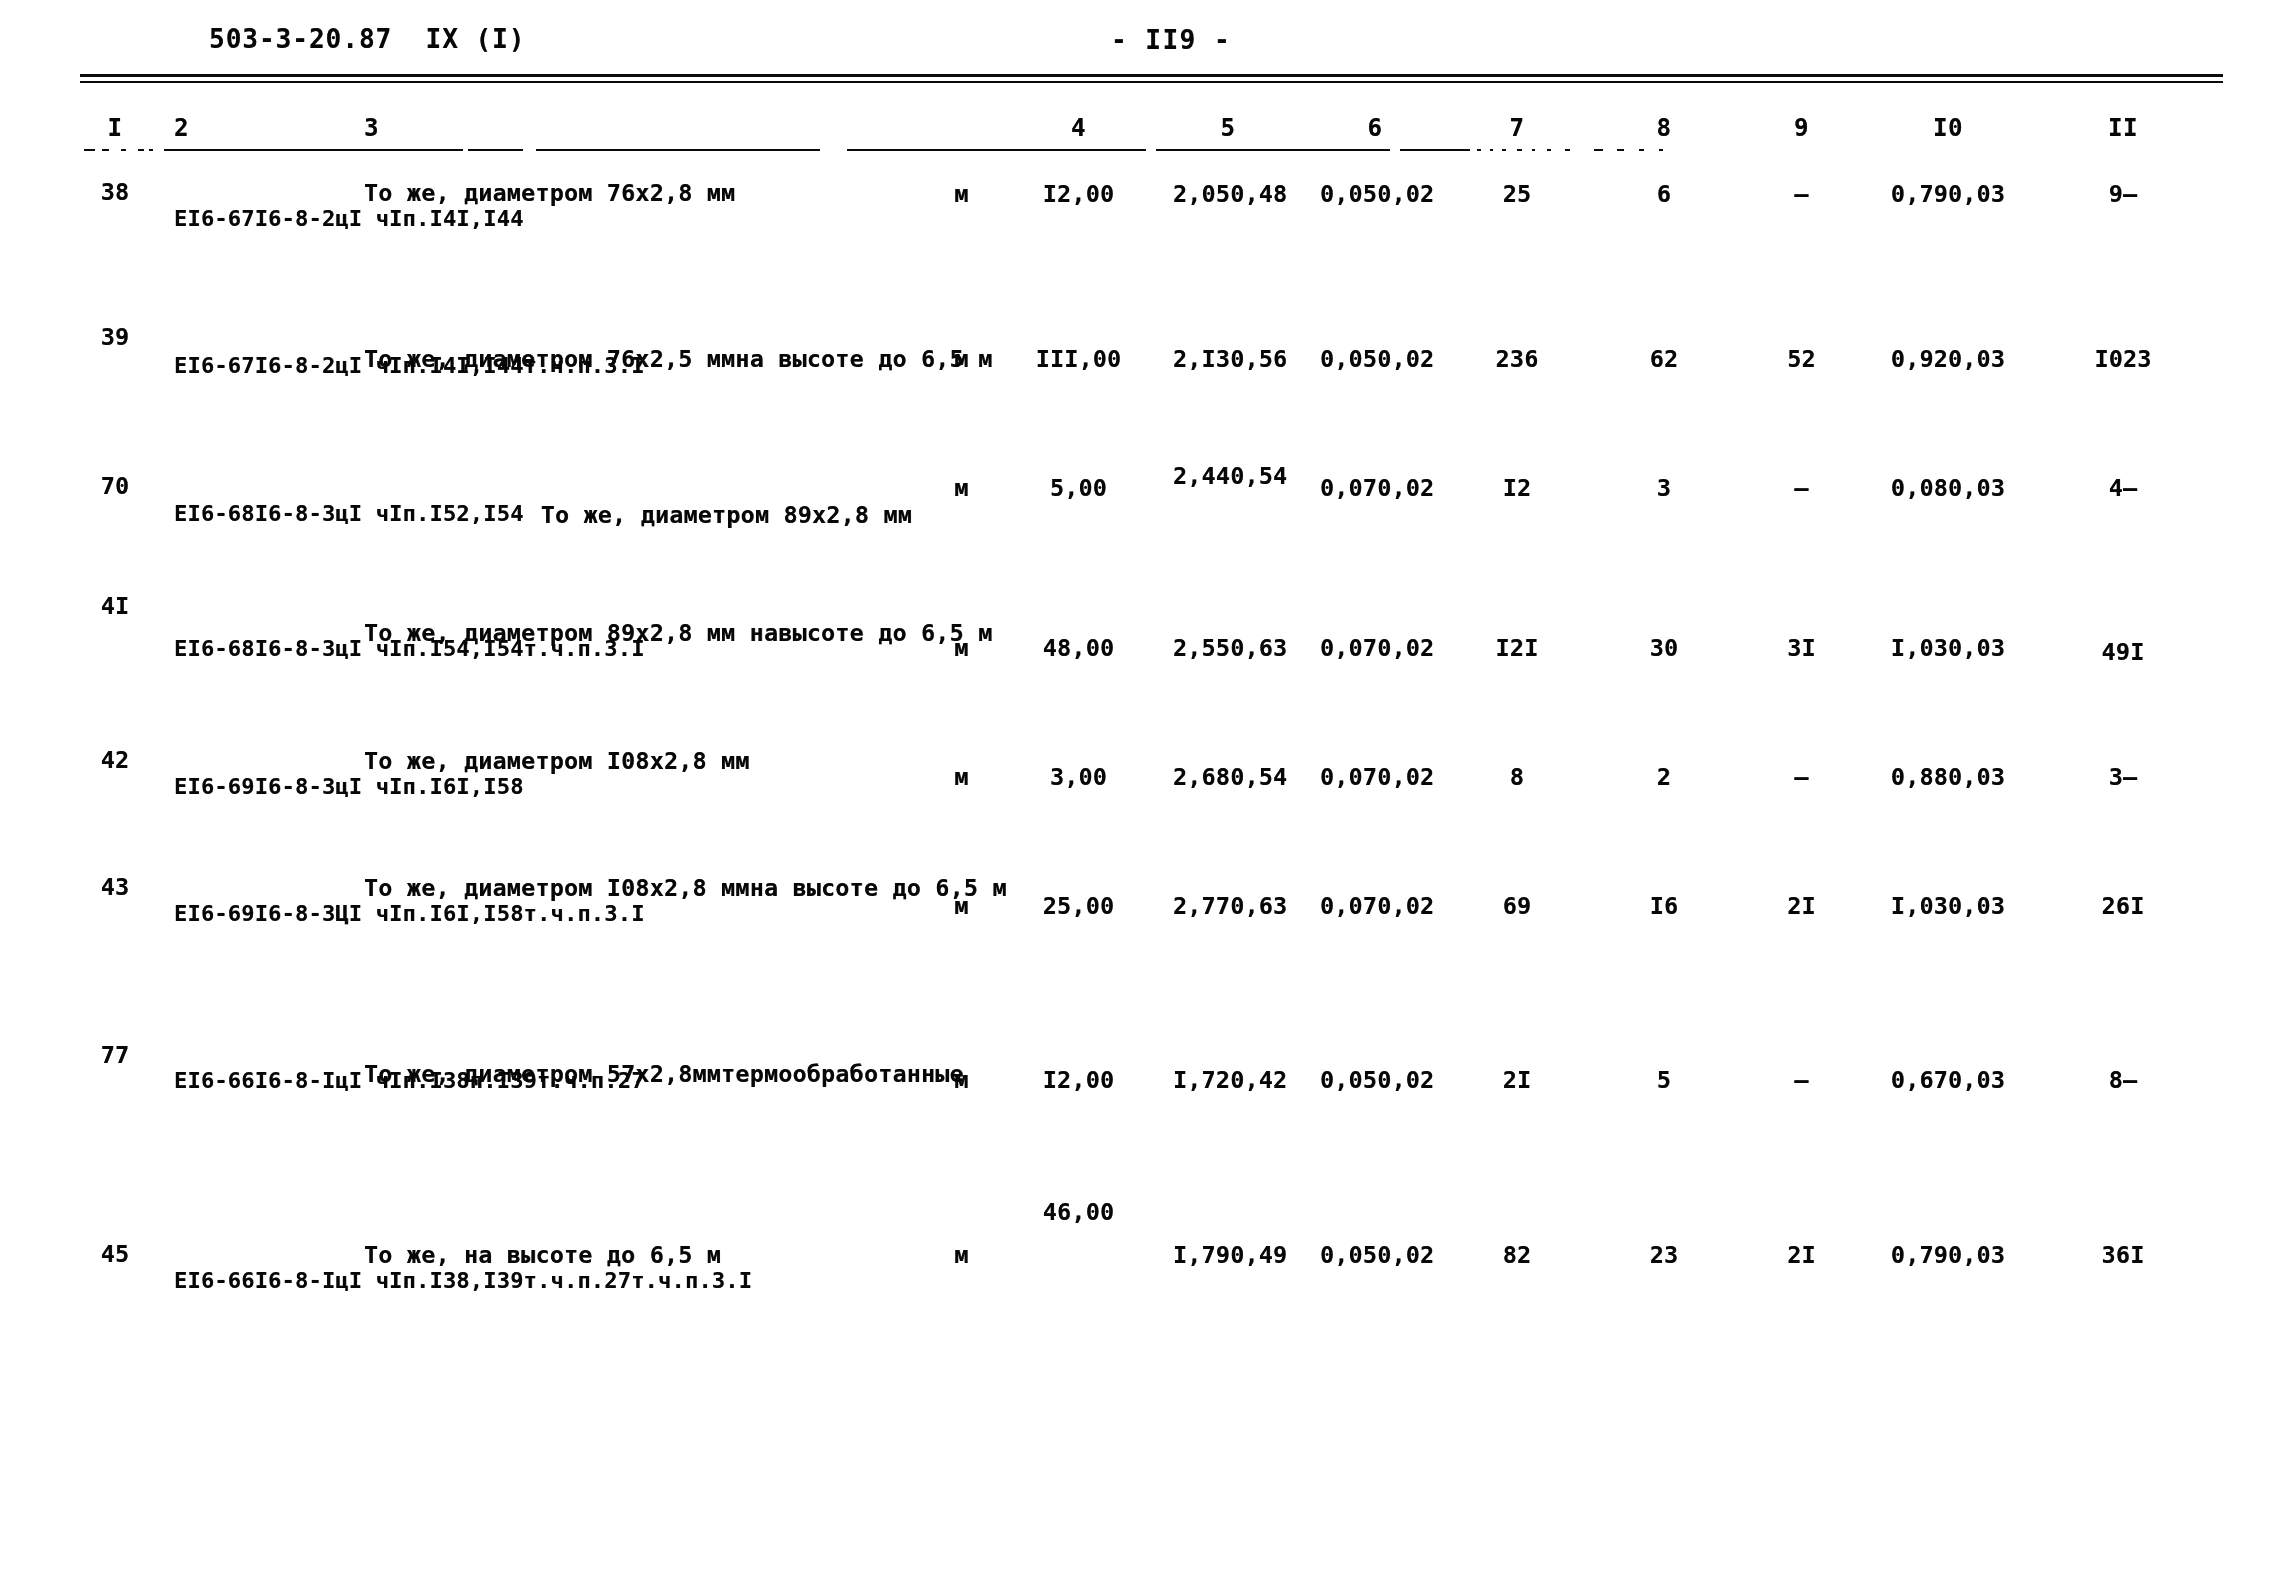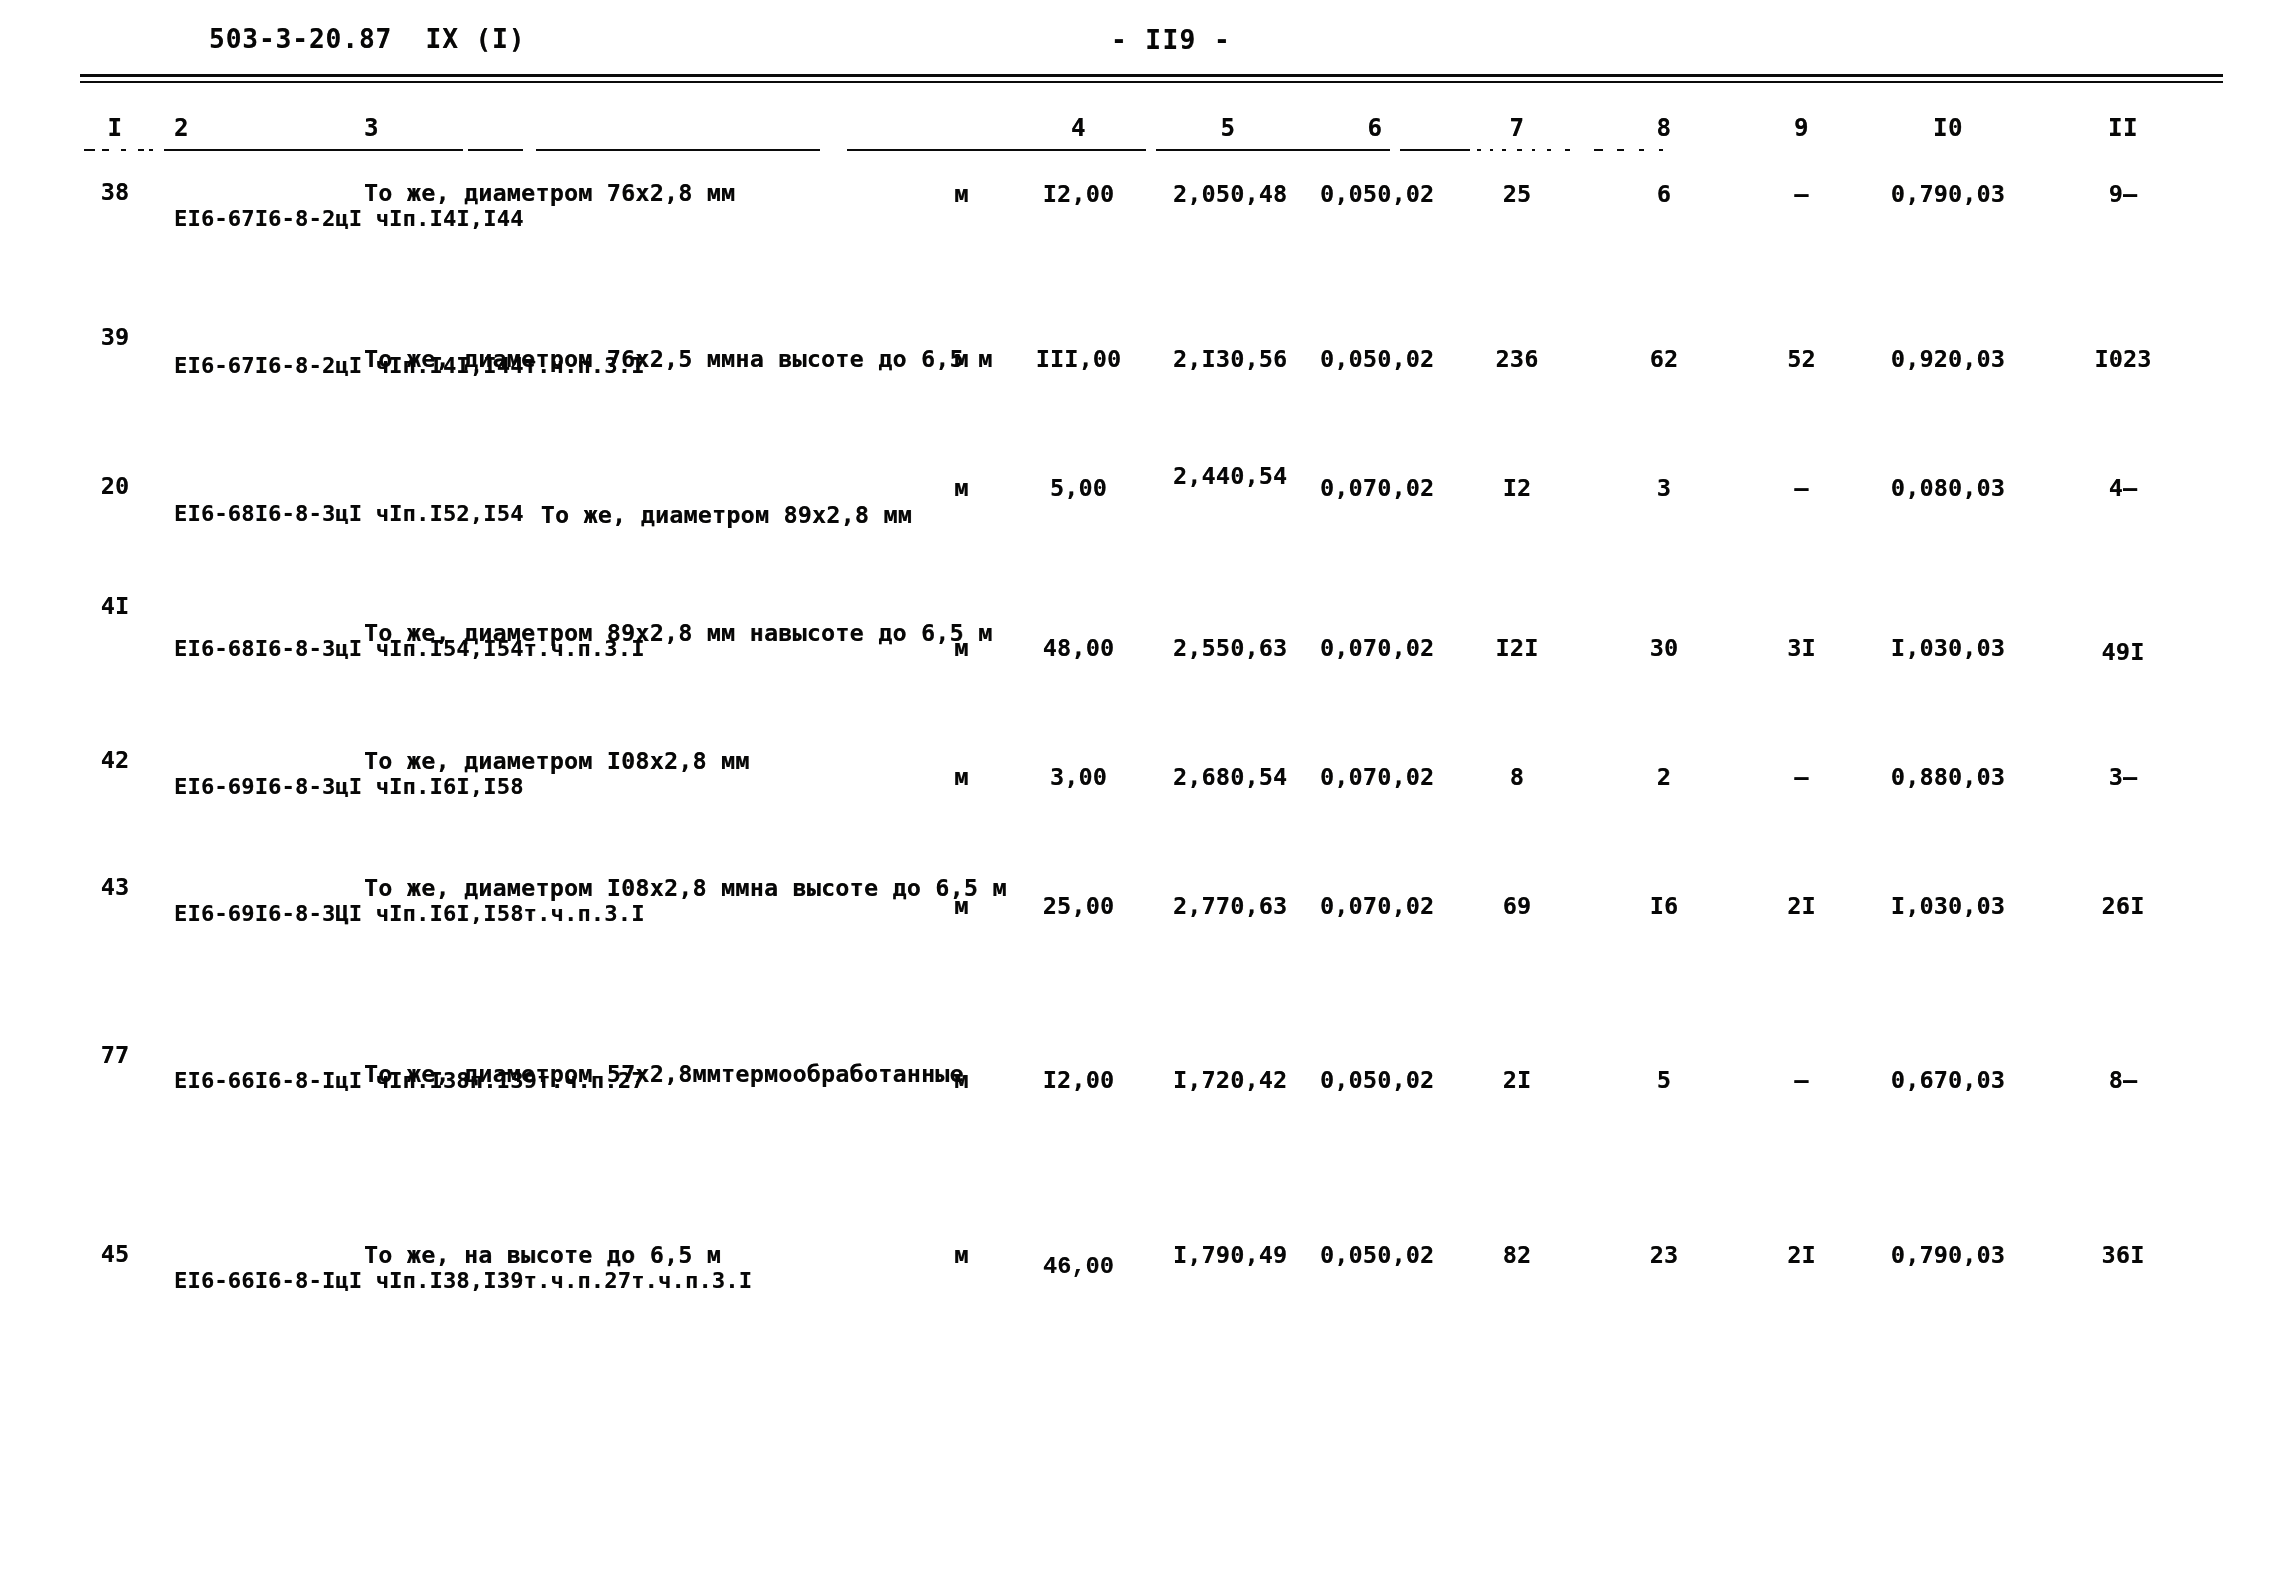--- a/index.html
+++ b/index.html
@@ -187,21 +187,21 @@
         <div class="cell ink col-c4" style="top: 345px;">III,00</div>
         <div class="cell ink  col-c5" style="top: 345px;"><span class="ln">2,I3</span><span class="ln">0,56</span></div>
         <div class="cell ink  col-c6" style="top: 345px;"><span class="ln">0,05</span><span class="ln">0,02</span></div>
         <div class="cell ink col-c7" style="top: 345px;">236</div>
         <div class="cell ink col-c8" style="top: 345px;">62</div>
         <div class="cell ink  col-c9" style="top: 345px;"><span class="ln">5</span><span class="ln">2</span></div>
         <div class="cell ink  col-c10" style="top: 345px;"><span class="ln">0,92</span><span class="ln">0,03</span></div>
         <div class="cell ink  col-c11" style="top: 345px;"><span class="ln">I02</span><span class="ln">3</span></div>
       </div>
       <div class="row">
-        <div class="cell ink  col-num" style="top: 472px;"><span class="ln">20</span></div>
+        <div class="cell ink  col-num" style="top: 472px;"><span class="ln">70</span></div>
         <div class="cell ink small col-code" style="top: 500px;"><span class="ln">EI6-68</span><span class="ln">I6-8-3</span><span class="ln">цI чI</span><span class="ln">п.I52,I54</span></div>
         <div class="cell ink desc col-desc" style="top: 500px; text-align: right;"><span class="ln">То же, диаметром 89х2,8 мм</span></div>
         <div class="cell ink col-unit" style="top: 474px;">м</div>
         <div class="cell ink col-c4" style="top: 474px;">5,00</div>
         <div class="cell ink  col-c5" style="top: 462px;"><span class="ln">2,44</span><span class="ln">0,54</span></div>
         <div class="cell ink  col-c6" style="top: 474px;"><span class="ln">0,07</span><span class="ln">0,02</span></div>
         <div class="cell ink col-c7" style="top: 474px;">I2</div>
         <div class="cell ink col-c8" style="top: 474px;">3</div>
         <div class="cell ink  col-c9" style="top: 474px;"><span class="ln">–</span></div>
         <div class="cell ink  col-c10" style="top: 474px;"><span class="ln">0,08</span><span class="ln">0,03</span></div>
@@ -261,21 +261,21 @@
         <div class="cell ink col-c8" style="top: 1066px;">5</div>
         <div class="cell ink  col-c9" style="top: 1066px;"><span class="ln">–</span></div>
         <div class="cell ink  col-c10" style="top: 1066px;"><span class="ln">0,67</span><span class="ln">0,03</span></div>
         <div class="cell ink  col-c11" style="top: 1066px;"><span class="ln">8</span><span class="ln">–</span></div>
       </div>
       <div class="row">
         <div class="cell ink  col-num" style="top: 1240px;"><span class="ln">45</span></div>
         <div class="cell ink small col-code" style="top: 1267px;"><span class="ln">EI6-66</span><span class="ln">I6-8-I</span><span class="ln">цI чI</span><span class="ln">п.I38,I39</span><span class="ln">т.ч.</span><span class="ln">п.27</span><span class="ln">т.ч.</span><span class="ln">п.3.I</span></div>
         <div class="cell ink desc col-desc" style="top: 1240px;"><span class="ln">То же, на высоте до 6,5 м</span></div>
         <div class="cell ink col-unit" style="top: 1241px;">м</div>
-        <div class="cell ink col-c4" style="top: 1253px; font-family: Liberation Mono, monospace;">46,00</div>
+        <div class="cell ink col-c4" style="top: 1198px;">46,00</div>
         <div class="cell ink  col-c5" style="top: 1241px;"><span class="ln">I,79</span><span class="ln">0,49</span></div>
         <div class="cell ink  col-c6" style="top: 1241px;"><span class="ln">0,05</span><span class="ln">0,02</span></div>
         <div class="cell ink col-c7" style="top: 1241px;">82</div>
         <div class="cell ink col-c8" style="top: 1241px;">23</div>
         <div class="cell ink  col-c9" style="top: 1241px;"><span class="ln">2</span><span class="ln">I</span></div>
         <div class="cell ink  col-c10" style="top: 1241px;"><span class="ln">0,79</span><span class="ln">0,03</span></div>
         <div class="cell ink  col-c11" style="top: 1241px;"><span class="ln">36</span><span class="ln">I</span></div>
       </div>
     </div>
 

